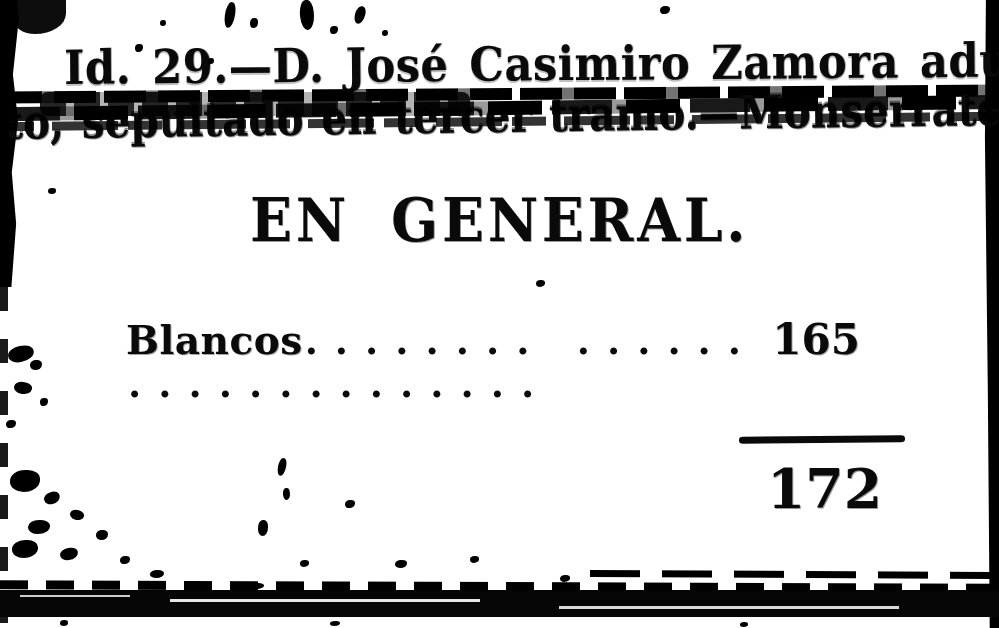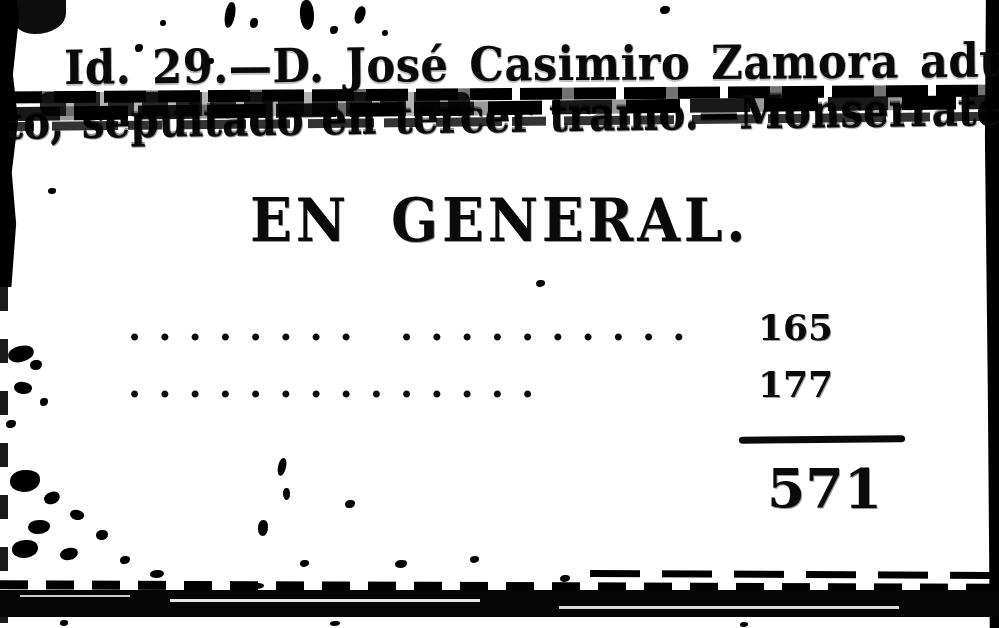--- a/index.html
+++ b/index.html
@@ -38,22 +38,22 @@
     text-shadow:1px 1px 0 rgba(0,0,0,.4);
   }
   
   .row{left:126px;width:734px;display:flex;align-items:baseline;}
   .row1{top:304px;}
   .row2{top:361px;}
   .row-label{font-size:39px;white-space:nowrap;letter-spacing:.5px;word-spacing:8px;
     text-shadow:1px 1px 0 rgba(0,0,0,.35);}
   .row-leader{flex:1;overflow:hidden;white-space:nowrap;font-size:38px;
     letter-spacing:17px;margin:0 6px 0 2px;}
-  .row-value{width:102px;font-size:36px;
-    text-shadow:1px 1px 0 rgba(0,0,0,.35);}
+  .row-value{width:102px;text-align:right;font-size:42px;
+    text-shadow:1px 1px 0 rgba(0,0,0,.35);margin-top:11px;}
   
   .total-rule{left:739px;top:436px;width:166px;height:7px;background:#0a0a0a;
     border-radius:4px/3px;transform:rotate(-.5deg);}
   .total-value{left:742px;top:456px;width:165px;text-align:center;font-size:55px;
     text-shadow:1px 1px 0 rgba(0,0,0,.4);}
   
   .left-ink-bar{left:0;top:0;width:19px;height:287px;background:#000;
     clip-path:polygon(0 0,88% 0,100% 6%,68% 26%,95% 42%,62% 60%,85% 78%,60% 100%,0 100%);}
   .left-ink-trail{left:0;top:287px;width:8px;height:341px;opacity:.9;
     background:repeating-linear-gradient(180deg,#000 0 24px,rgba(0,0,0,0) 24px 52px);}
@@ -89,31 +89,31 @@
   <div class="abs smudge d"></div>
 
   <div class="abs entry-line2">to, sepultado en tercer tramo.—Monserrate.</div>
 
   <div class="abs smudge b"></div>
   <div class="abs smudge c"></div>
 
   <div class="abs section-title">EN GENERAL.</div>
 
   <div class="abs row row1">
+    <span class="row-label">Blancos</span>
     <span class="row-leader">........ ..........</span>
     <span class="row-value">165</span>
   </div>
 
   <div class="abs row row2">
     <span class="row-leader">..............</span>
-    <span class="row-value">177</span>
   </div>
 
   <div class="abs total-rule"></div>
-  <div class="abs total-value">571</div>
+  <div class="abs total-value">172</div>
 
   <div class="abs bottom-predash"></div>
   <div class="abs bottom-fringe"></div>
   <div class="abs bottom-rule">
     <span class="streak1"></span>
     <span class="streak2"></span>
     <span class="streak3"></span>
   </div>
 
   <div class="abs" id="specks" style="left:0;top:0;width:999px;height:628px;pointer-events:none;">

